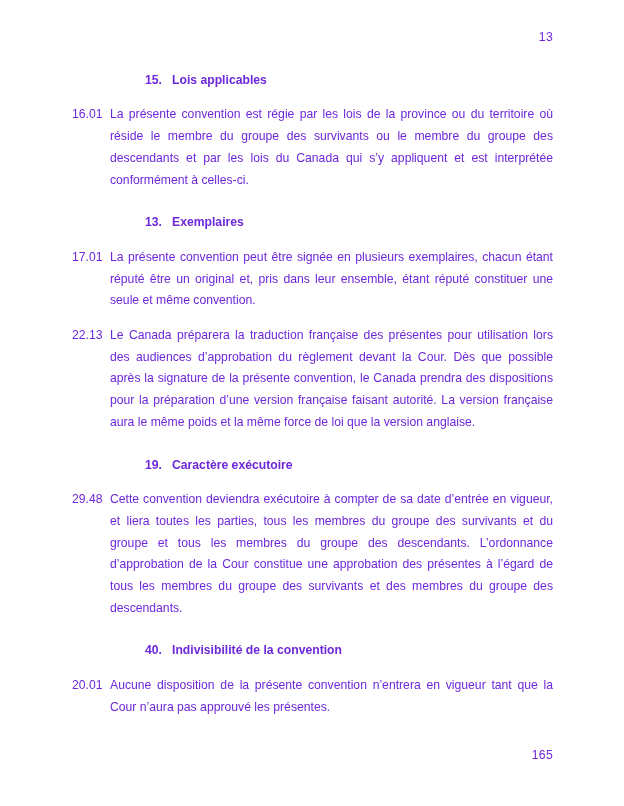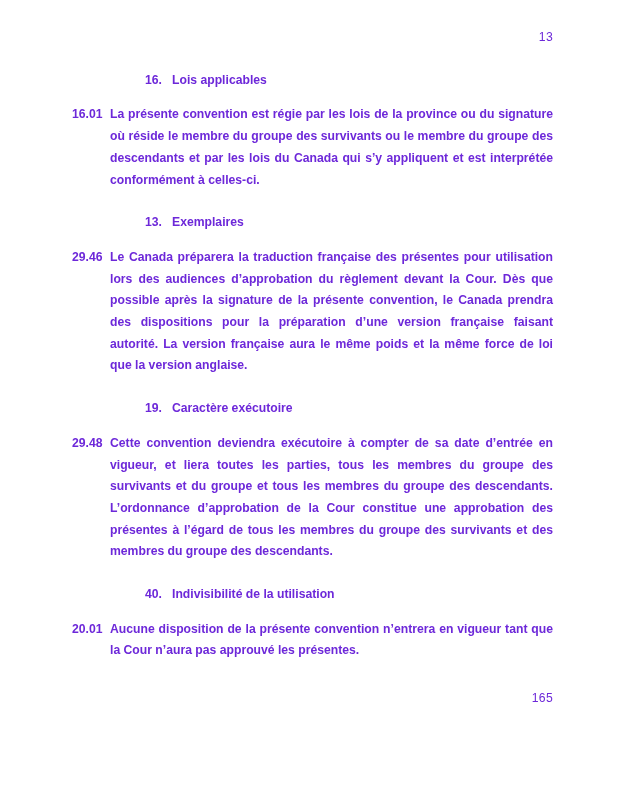--- a/index.html
+++ b/index.html
@@ -27,21 +27,20 @@
     font-weight: bold;
     margin: 21px 0 0 73px;
   }
   .section-heading .heading-number {
     display: inline-block;
     width: 27px;
   }
   .para {
     display: flex;
     margin-top: 13px;
-    font-weight: bold;
   }
   .para-number {
     flex: 0 0 38px;
     white-space: nowrap;
   }
   .para-text {
     flex: 1 1 auto;
     width: 443px;
     text-align: justify;
   }
@@ -52,46 +51,50 @@
   }
 </style>
 </head>
 <body>
 
 <div class="page">
 
   <div class="page-number-top">13</div>
 
   <div class="section-heading">
-    <span class="heading-number">16.</span><span class="heading-title">Lois applicables</span>
+    <span class="heading-number">15.</span><span class="heading-title">Lois applicables</span>
   </div>
   <div class="para">
     <div class="para-number">16.01</div>
-    <div class="para-text">La présente convention est régie par les lois de la province ou du signature où réside le membre du groupe des survivants ou le membre du groupe des descendants et par les lois du Canada qui s’y appliquent et est interprétée conformément à celles-ci.</div>
+    <div class="para-text">La présente convention est régie par les lois de la province ou du territoire où réside le membre du groupe des survivants ou le membre du groupe des descendants et par les lois du Canada qui s’y appliquent et est interprétée conformément à celles-ci.</div>
   </div>
 
   <div class="section-heading">
     <span class="heading-number">13.</span><span class="heading-title">Exemplaires</span>
   </div>
+  <div class="para">
+    <div class="para-number">17.01</div>
+    <div class="para-text">La présente convention peut être signée en plusieurs exemplaires, chacun étant réputé être un original et, pris dans leur ensemble, étant réputé constituer une seule et même convention.</div>
+  </div>
 
   <div class="para">
-    <div class="para-number">29.46</div>
+    <div class="para-number">22.13</div>
     <div class="para-text">Le Canada préparera la traduction française des présentes pour utilisation lors des audiences d’approbation du règlement devant la Cour. Dès que possible après la signature de la présente convention, le Canada prendra des dispositions pour la préparation d’une version française faisant autorité. La version française aura le même poids et la même force de loi que la version anglaise.</div>
   </div>
 
   <div class="section-heading">
     <span class="heading-number">19.</span><span class="heading-title">Caractère exécutoire</span>
   </div>
   <div class="para">
     <div class="para-number">29.48</div>
     <div class="para-text">Cette convention deviendra exécutoire à compter de sa date d’entrée en vigueur, et liera toutes les parties, tous les membres du groupe des survivants et du groupe et tous les membres du groupe des descendants. L’ordonnance d’approbation de la Cour constitue une approbation des présentes à l’égard de tous les membres du groupe des survivants et des membres du groupe des descendants.</div>
   </div>
 
   <div class="section-heading">
-    <span class="heading-number">40.</span><span class="heading-title">Indivisibilité de la utilisation</span>
+    <span class="heading-number">40.</span><span class="heading-title">Indivisibilité de la convention</span>
   </div>
   <div class="para">
     <div class="para-number">20.01</div>
     <div class="para-text">Aucune disposition de la présente convention n’entrera en vigueur tant que la Cour n’aura pas approuvé les présentes.</div>
   </div>
 
   <div class="page-number-bottom">165</div>
 
 </div>
 

